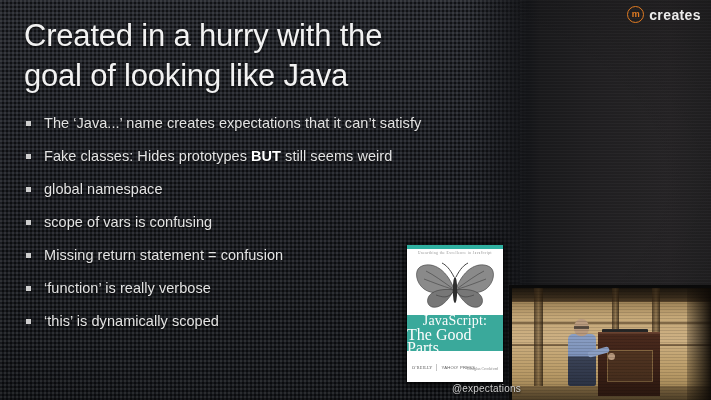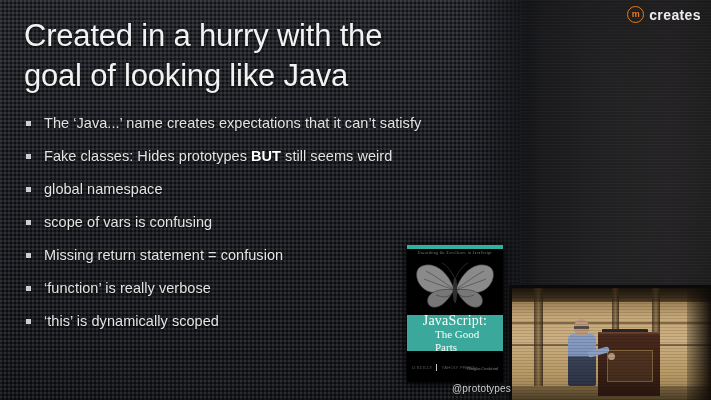--- a/index.html
+++ b/index.html
@@ -132,21 +132,21 @@
     width: 5px; height: 5px;
     background: #cfcfcf;
   }
   #bullets li b { font-weight: bold; color: #fff; }
 
   
   #book {
     position: absolute;
     left: 407px; top: 245px;
     width: 96px; height: 137px;
-    background: #000000;
+    background: #ffffff;
     box-shadow: 0 0 10px rgba(0,0,0,0.85), 0 2px 6px rgba(0,0,0,0.6);
     overflow: hidden;
     z-index: 4;
   }
   #book .topline {
     position: absolute; left: 0; top: 0;
     width: 100%; height: 4px;
     background: #2fb0a0;
   }
   #book .tagline {
@@ -177,23 +177,22 @@
   #book .band .t1 {
     font-family: "Liberation Serif", serif;
     color: #fdfdfd;
     font-size: 14px;
     line-height: 15px;
     letter-spacing: 0.2px;
   }
   #book .band .t2 {
     font-family: "Liberation Serif", serif;
     color: #fdfdfd;
-    font-size: 11px;
+    font-size: 16px;
     line-height: 13px;
-    margin-left: 28px;
   }
   #book .footer {
     position: absolute;
     left: 5px; right: 5px; bottom: 11px;
     display: flex;
     align-items: center;
     gap: 4px;
   }
   #book .footer .orly {
     font-family: "Liberation Serif", serif;
@@ -429,16 +428,16 @@
     </div>
     <div class="speaker-body"></div>
     <div class="speaker-head"></div>
     <div class="speaker-glasses"></div>
     <div class="arm" style="left:76px; width:22px; transform:rotate(-16deg);"></div>
     <div class="hand" style="left:96px;"></div>
     <div class="dark-right"></div>
     <div class="scan"></div>
   </div>
 
-  <div id="handle">@prototypes</div>
+  <div id="handle">@expectations</div>
 
   <div id="vignette"></div>
 </div>
 
 </body></html>

